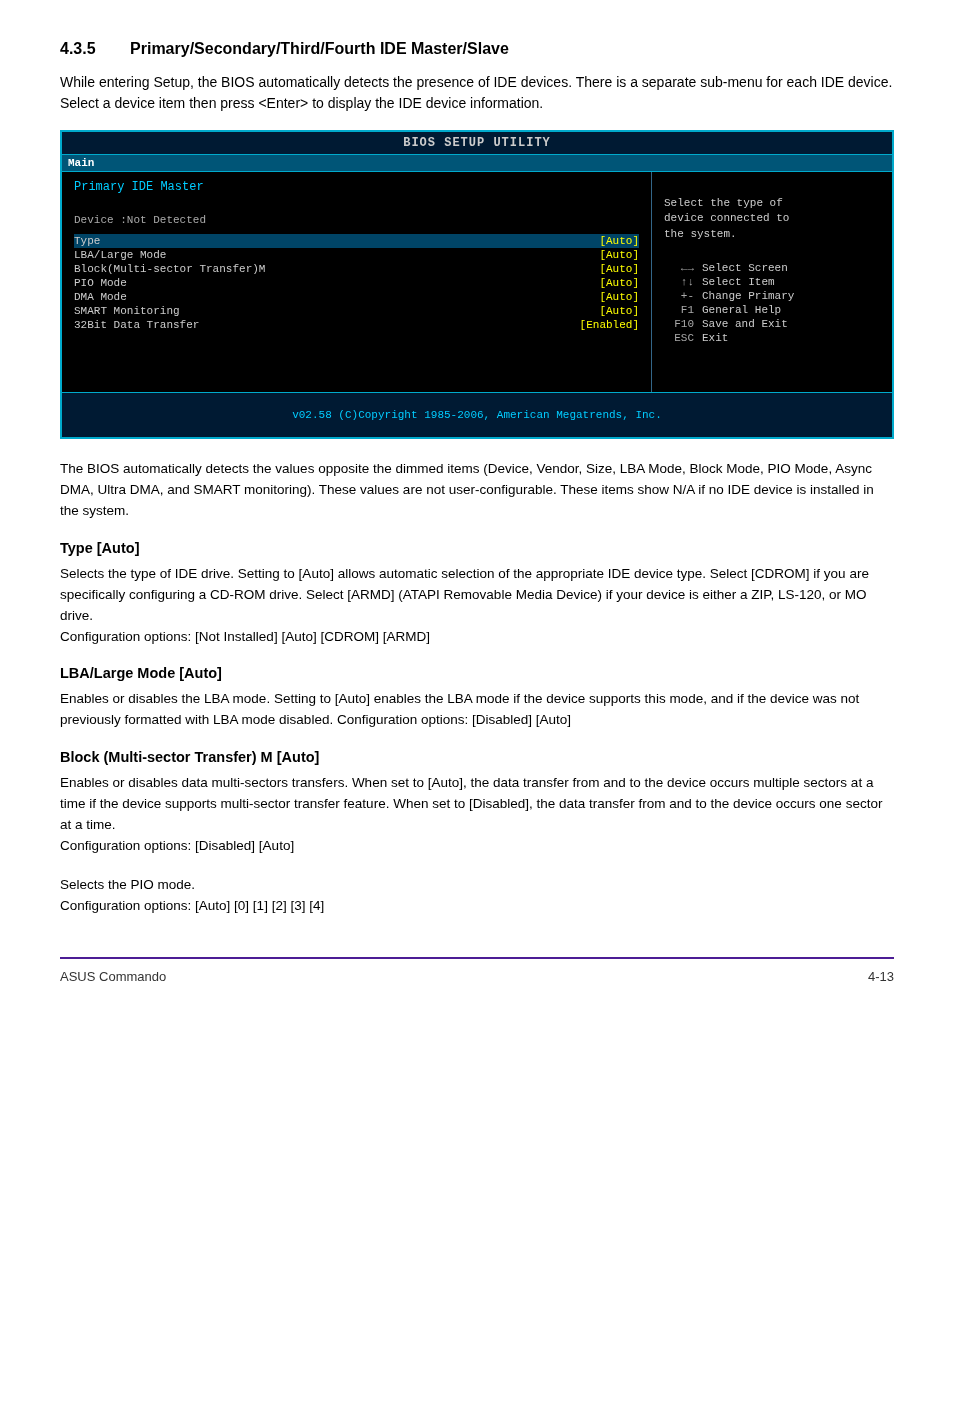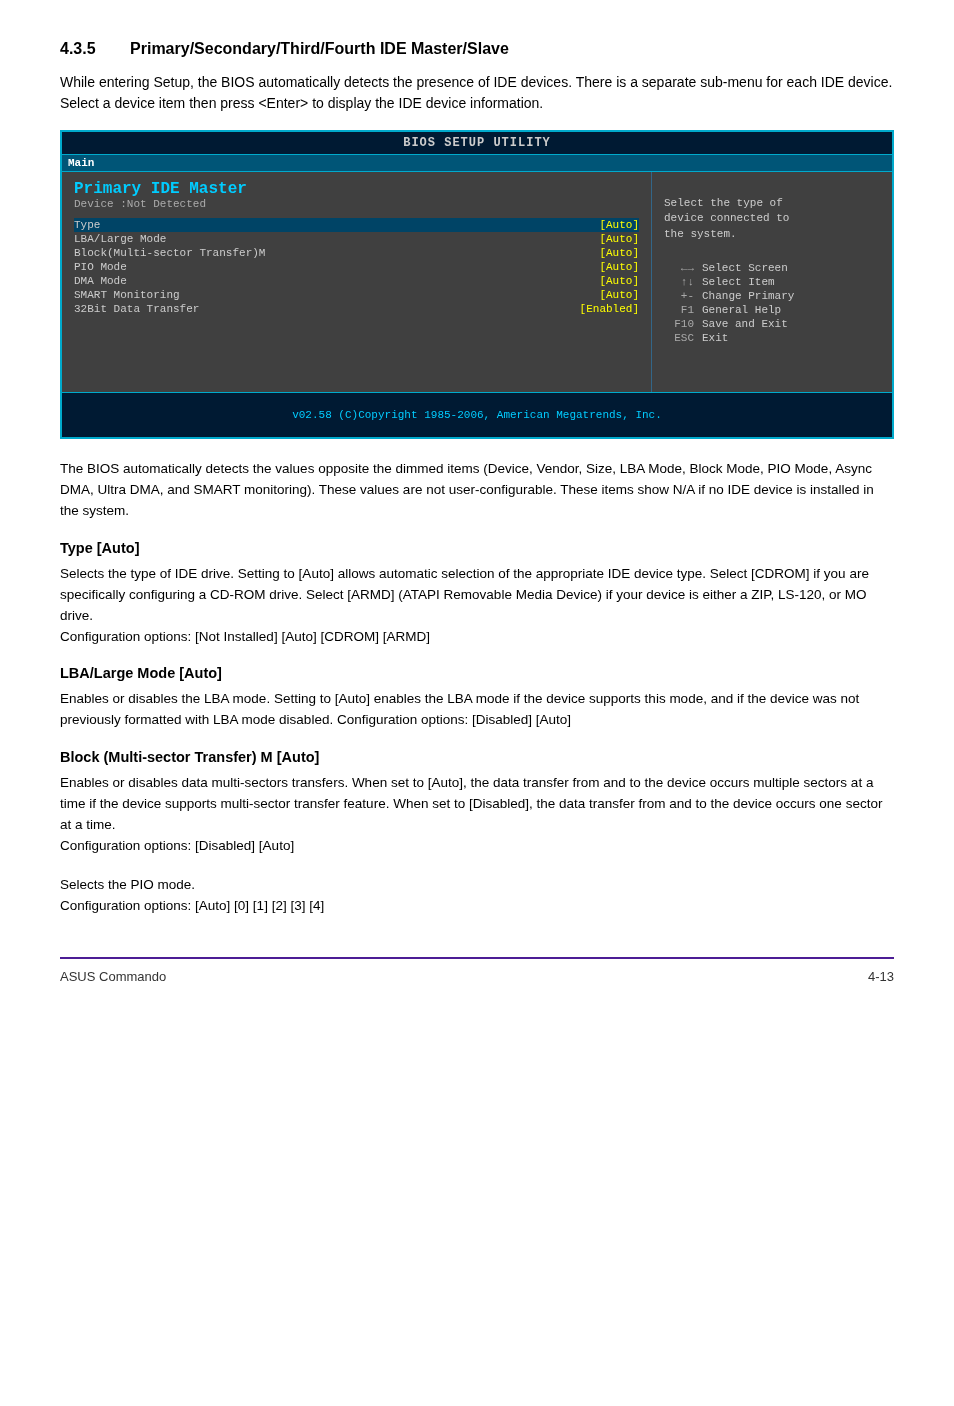--- a/index.html
+++ b/index.html
@@ -27,21 +27,21 @@
     
     .intro-text {
       font-size: 14px;
       line-height: 1.5;
       margin-bottom: 16px;
     }
 
     
     .bios-box {
       border: 2px solid #00aacc;
-      background: #404040;
+      background: #000000;
       color: #cccccc;
       font-family: 'Courier New', Courier, monospace;
       font-size: 12px;
       margin-bottom: 20px;
       width: 100%;
     }
 
     .bios-title-bar {
       text-align: center;
       background: #001a33;
@@ -74,23 +74,23 @@
 
     .bios-right {
       width: 240px;
       padding: 24px 12px;
       font-size: 11px;
       color: #cccccc;
     }
 
     .bios-section-title {
       color: #00ccff;
-      font-weight: bold;
-      margin-bottom: 0;
-      font-size: 16px;
+      font-weight: normal;
+      margin-bottom: 20px;
+      font-size: 12px;
     }
 
     .bios-device-line {
       color: #aaaaaa;
       margin-bottom: 8px;
       font-size: 11px;
     }
 
     .bios-item-row {
       display: flex;

